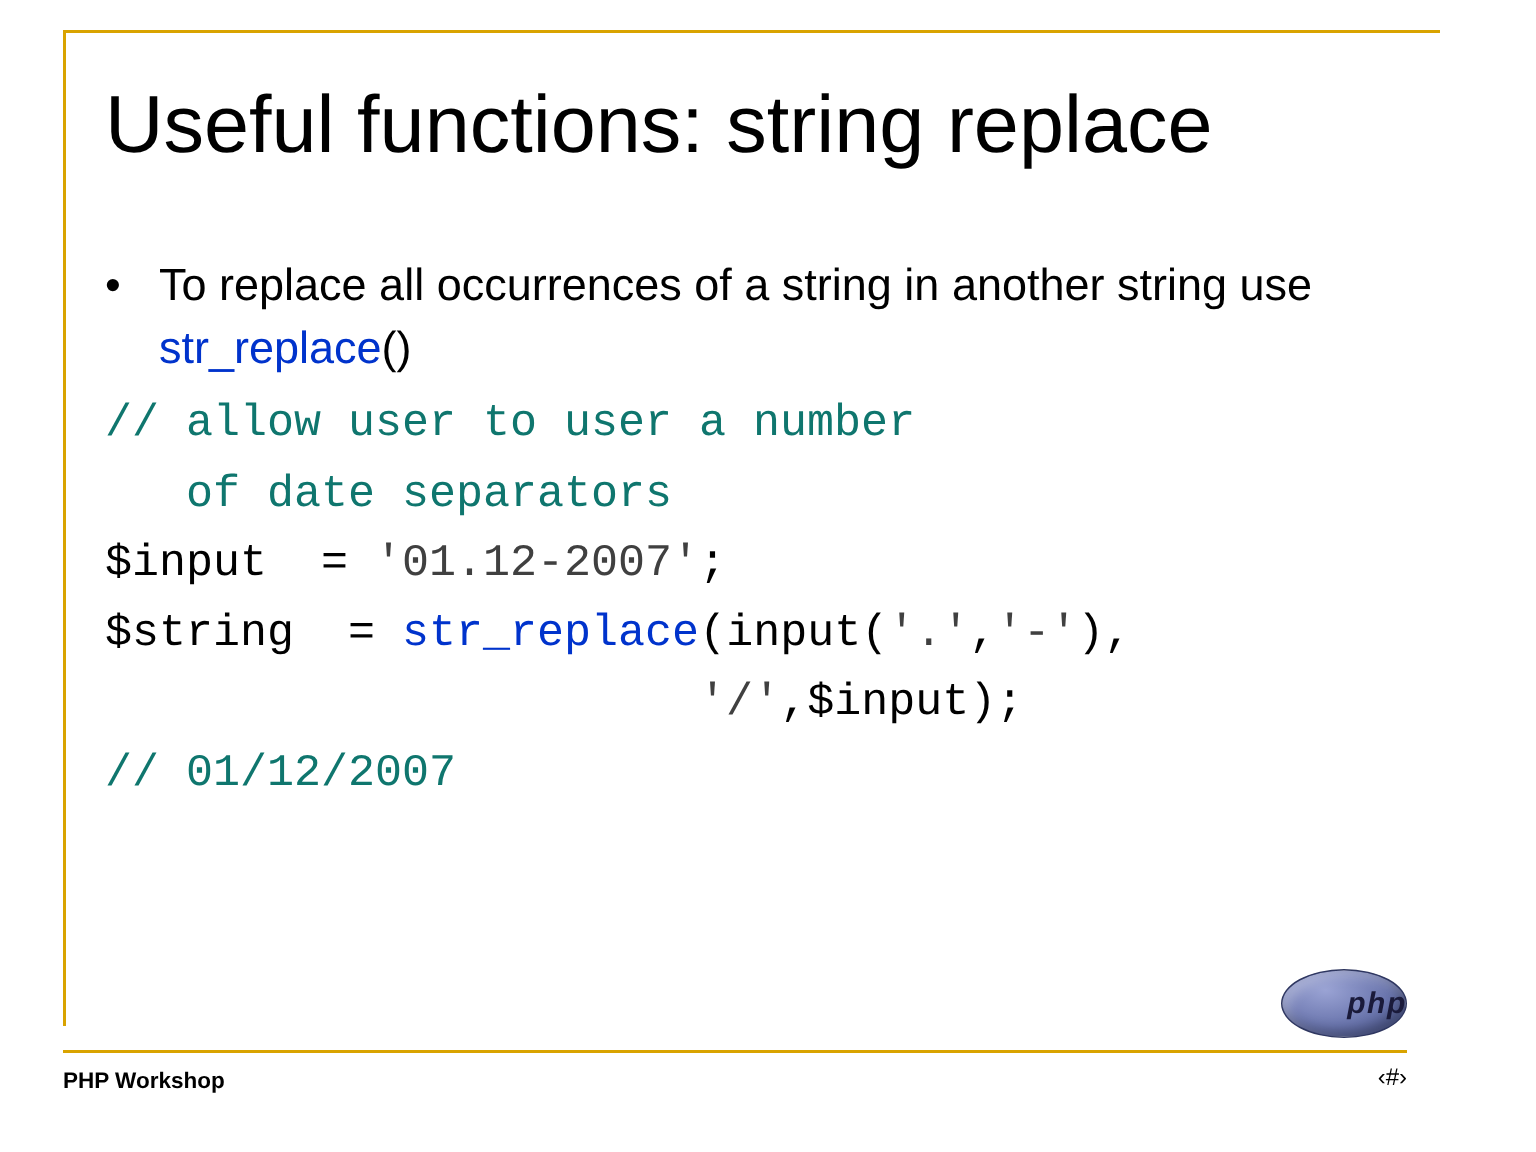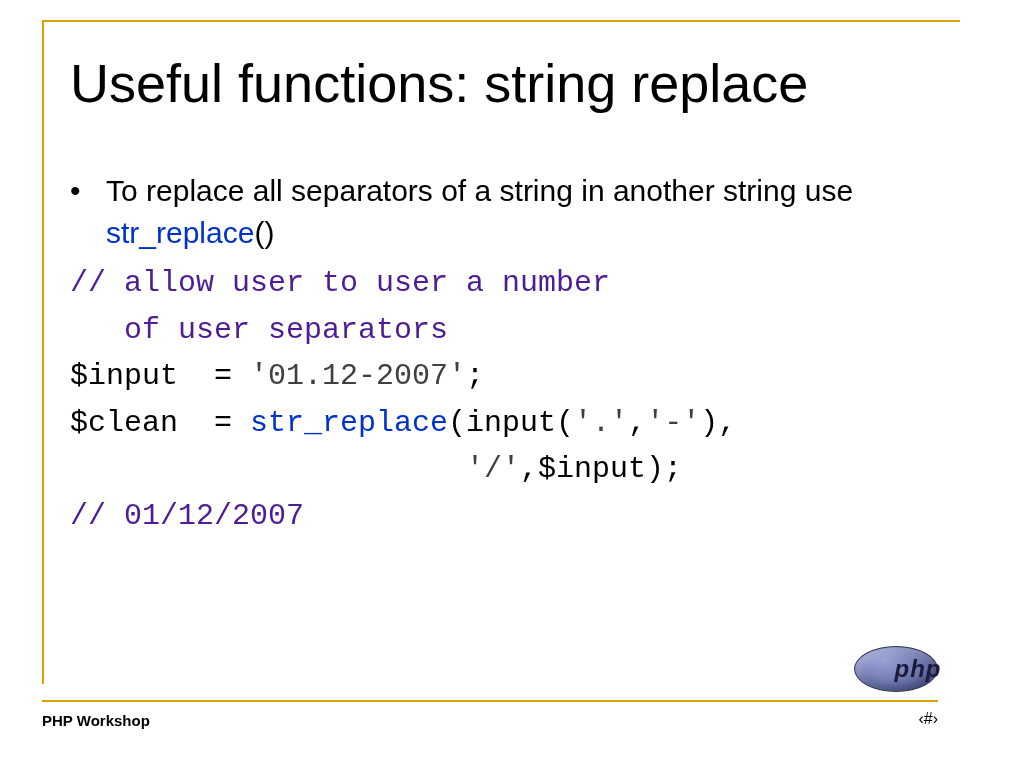--- a/index.html
+++ b/index.html
@@ -47,21 +47,21 @@
   .bullet-mark { width: 36px; flex: 0 0 36px; color: #000; font-size: 30px; }
   .bullet-text { flex: 1; color: #000; }
   .link { color: #0033cc; }
   .code {
     font-family: "Courier New", Courier, monospace;
     font-size: 30px;
     white-space: pre;
     line-height: 1.55;
     margin-top: 6px;
   }
-  .c-comment { color: #4c1d95; }
+  .c-comment { color: #0f766e; }
   .c-default { color: #000; text-align: center; }
   .c-string  { color: #404040; }
   .c-func    { color: #0033cc; }
   .footer-line {
     position: absolute;
     left: 42px;
     right: 42px;
     top: 700px;
     height: 2px;
     background: #d9a300;
@@ -93,48 +93,48 @@
     background: radial-gradient(ellipse at 35% 30%, #9aa3d4 0%, #6a75ad 55%, #3f4a80 100%);
     border-radius: 50%;
     border: 1px solid #2f3760;
     display: flex; align-items: center; justify-content: center;
     box-shadow: inset -4px -4px 8px rgba(0,0,0,0.25), inset 4px 4px 8px rgba(255,255,255,0.3);
   }
   .php-logo .txt {
     font-family: Arial, sans-serif;
     font-weight: 700;
     font-style: italic;
-    font-size: 24px;
+    font-size: 20px;
     color: #1a1a3a;
     letter-spacing: 1px;
     margin-left: 44px;
   }
 </style>
 </head>
 <body>
 
 <div class="slide">
 
   <div class="frame-top"></div>
   <div class="frame-left"></div>
 
   <h1 class="title">Useful functions: string replace</h1>
 
   <div class="body">
     <div class="bullet-row">
       <div class="bullet-mark">•</div>
       <div class="bullet-text">
-        <span>To replace all separators of a string in another string use </span><span class="link">str_replace</span><span>()</span>
+        <span>To replace all occurrences of a string in another string use </span><span class="link">str_replace</span><span>()</span>
       </div>
     </div>
 
     <div class="code"><span class="c-comment">// allow user to user a number</span>
-<span class="c-comment">   of user separators</span>
+<span class="c-comment">   of date separators</span>
 <span class="c-default">$input  = </span><span class="c-string">'01.12-2007'</span><span class="c-default">;</span>
-<span class="c-default">$clean  = </span><span class="c-func">str_replace</span><span class="c-default">(input(</span><span class="c-string">'.'</span><span class="c-default">,</span><span class="c-string">'-'</span><span class="c-default">),</span>
+<span class="c-default">$string  = </span><span class="c-func">str_replace</span><span class="c-default">(input(</span><span class="c-string">'.'</span><span class="c-default">,</span><span class="c-string">'-'</span><span class="c-default">),</span>
 <span class="c-default">                      </span><span class="c-string">'/'</span><span class="c-default">,$input);</span>
 <span class="c-comment">// 01/12/2007</span></div>
   </div>
 
   <div class="php-logo">
     <div class="ellipse">
       <span class="txt">php</span>
     </div>
   </div>
 

